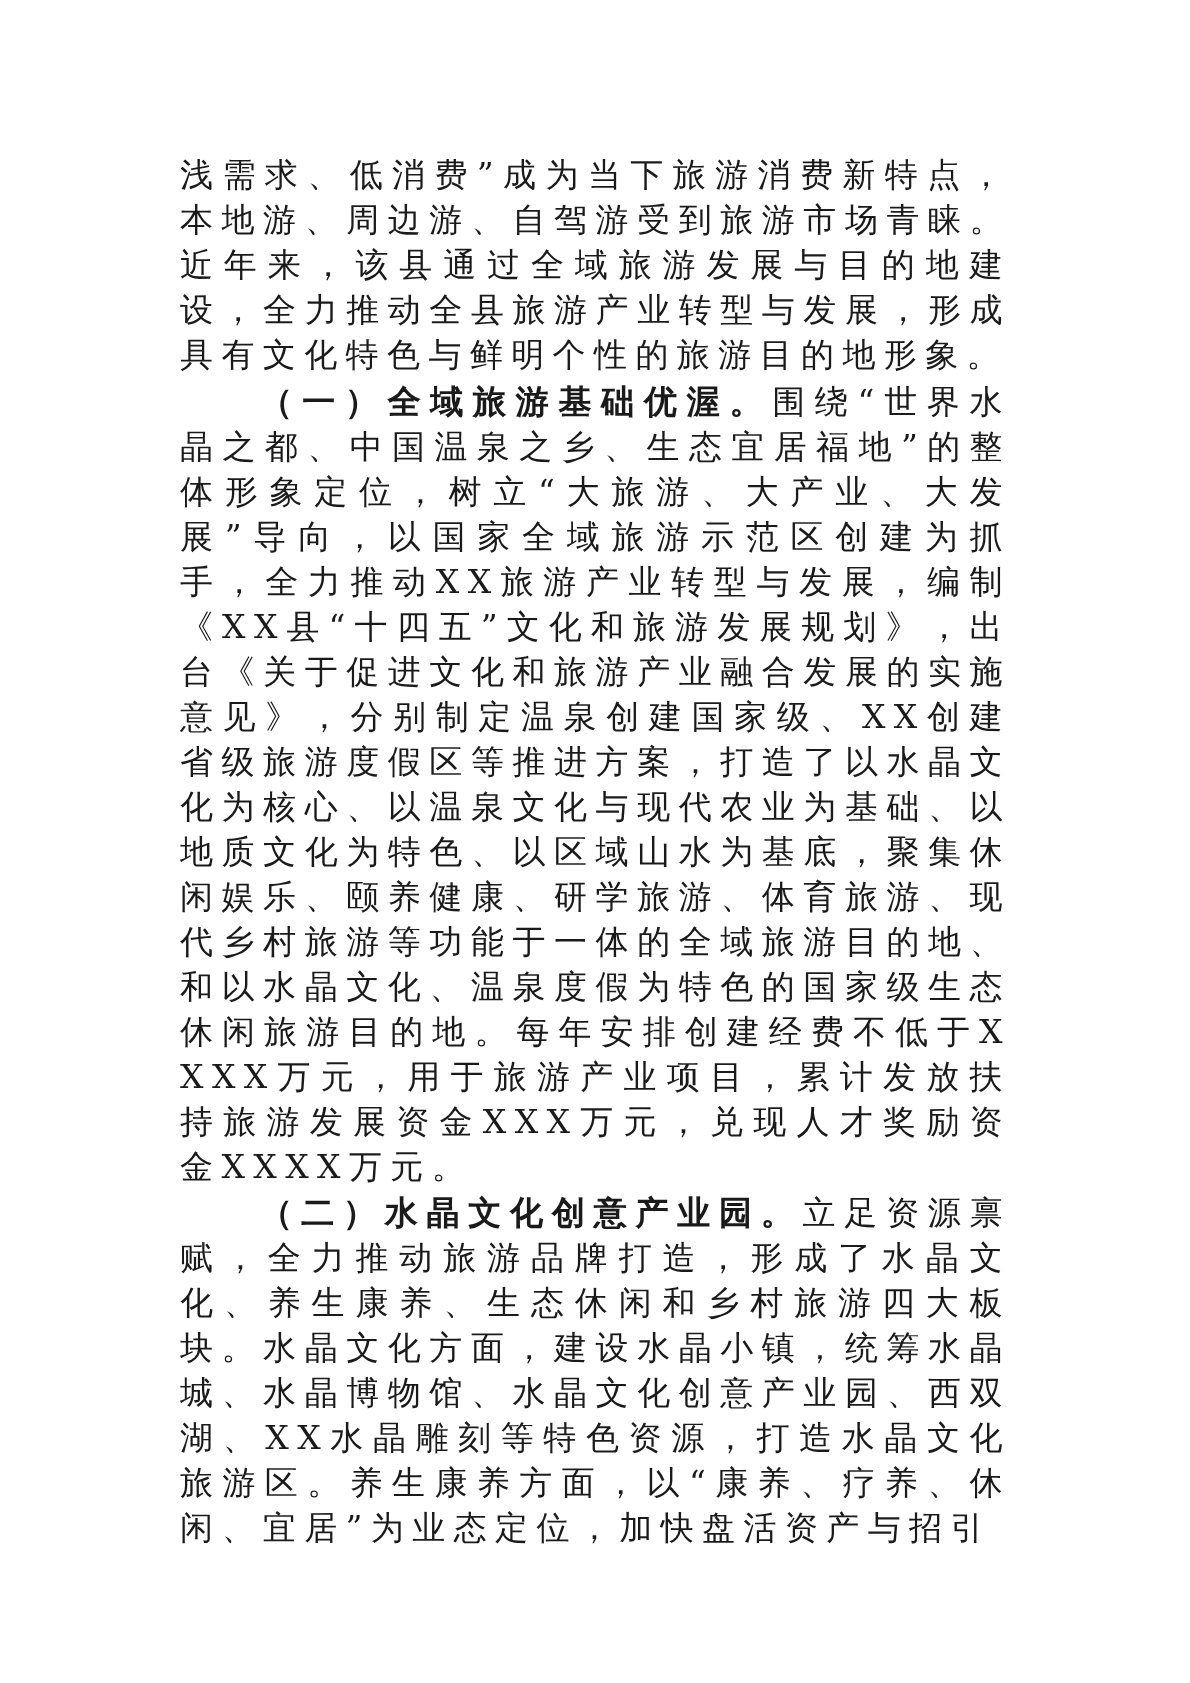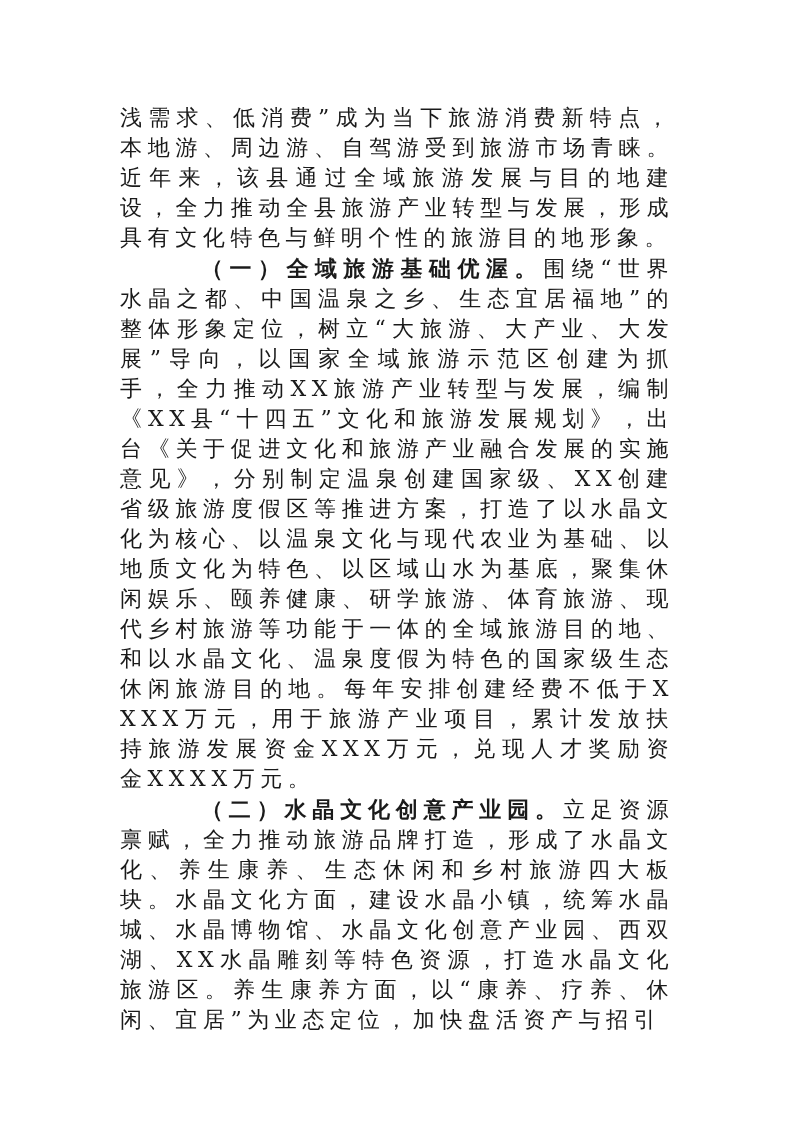--- a/index.html
+++ b/index.html
@@ -29,21 +29,20 @@
     text-align: justify;
     text-justify: inter-character;
     word-break: break-all;
   }
   .para.indent {
     text-indent: 53px;
   }
   .heading {
     font-weight: bold;
     letter-spacing: 5.6px;
-    margin-left: 28px;
   }
 </style>
 </head>
 <body>
 
 <div class="page">
   <p class="para">
     <span>浅需求、低消费”成为当下旅游消费新特点，本地游、周边游、自驾游受到旅游市场青睐。近年来，该县通过全域旅游发展与目的地建设，全力推动全县旅游产业转型与发展，形成具有文化特色与鲜明个性的旅游目的地形象。</span>
   </p>
   <p class="para indent">

